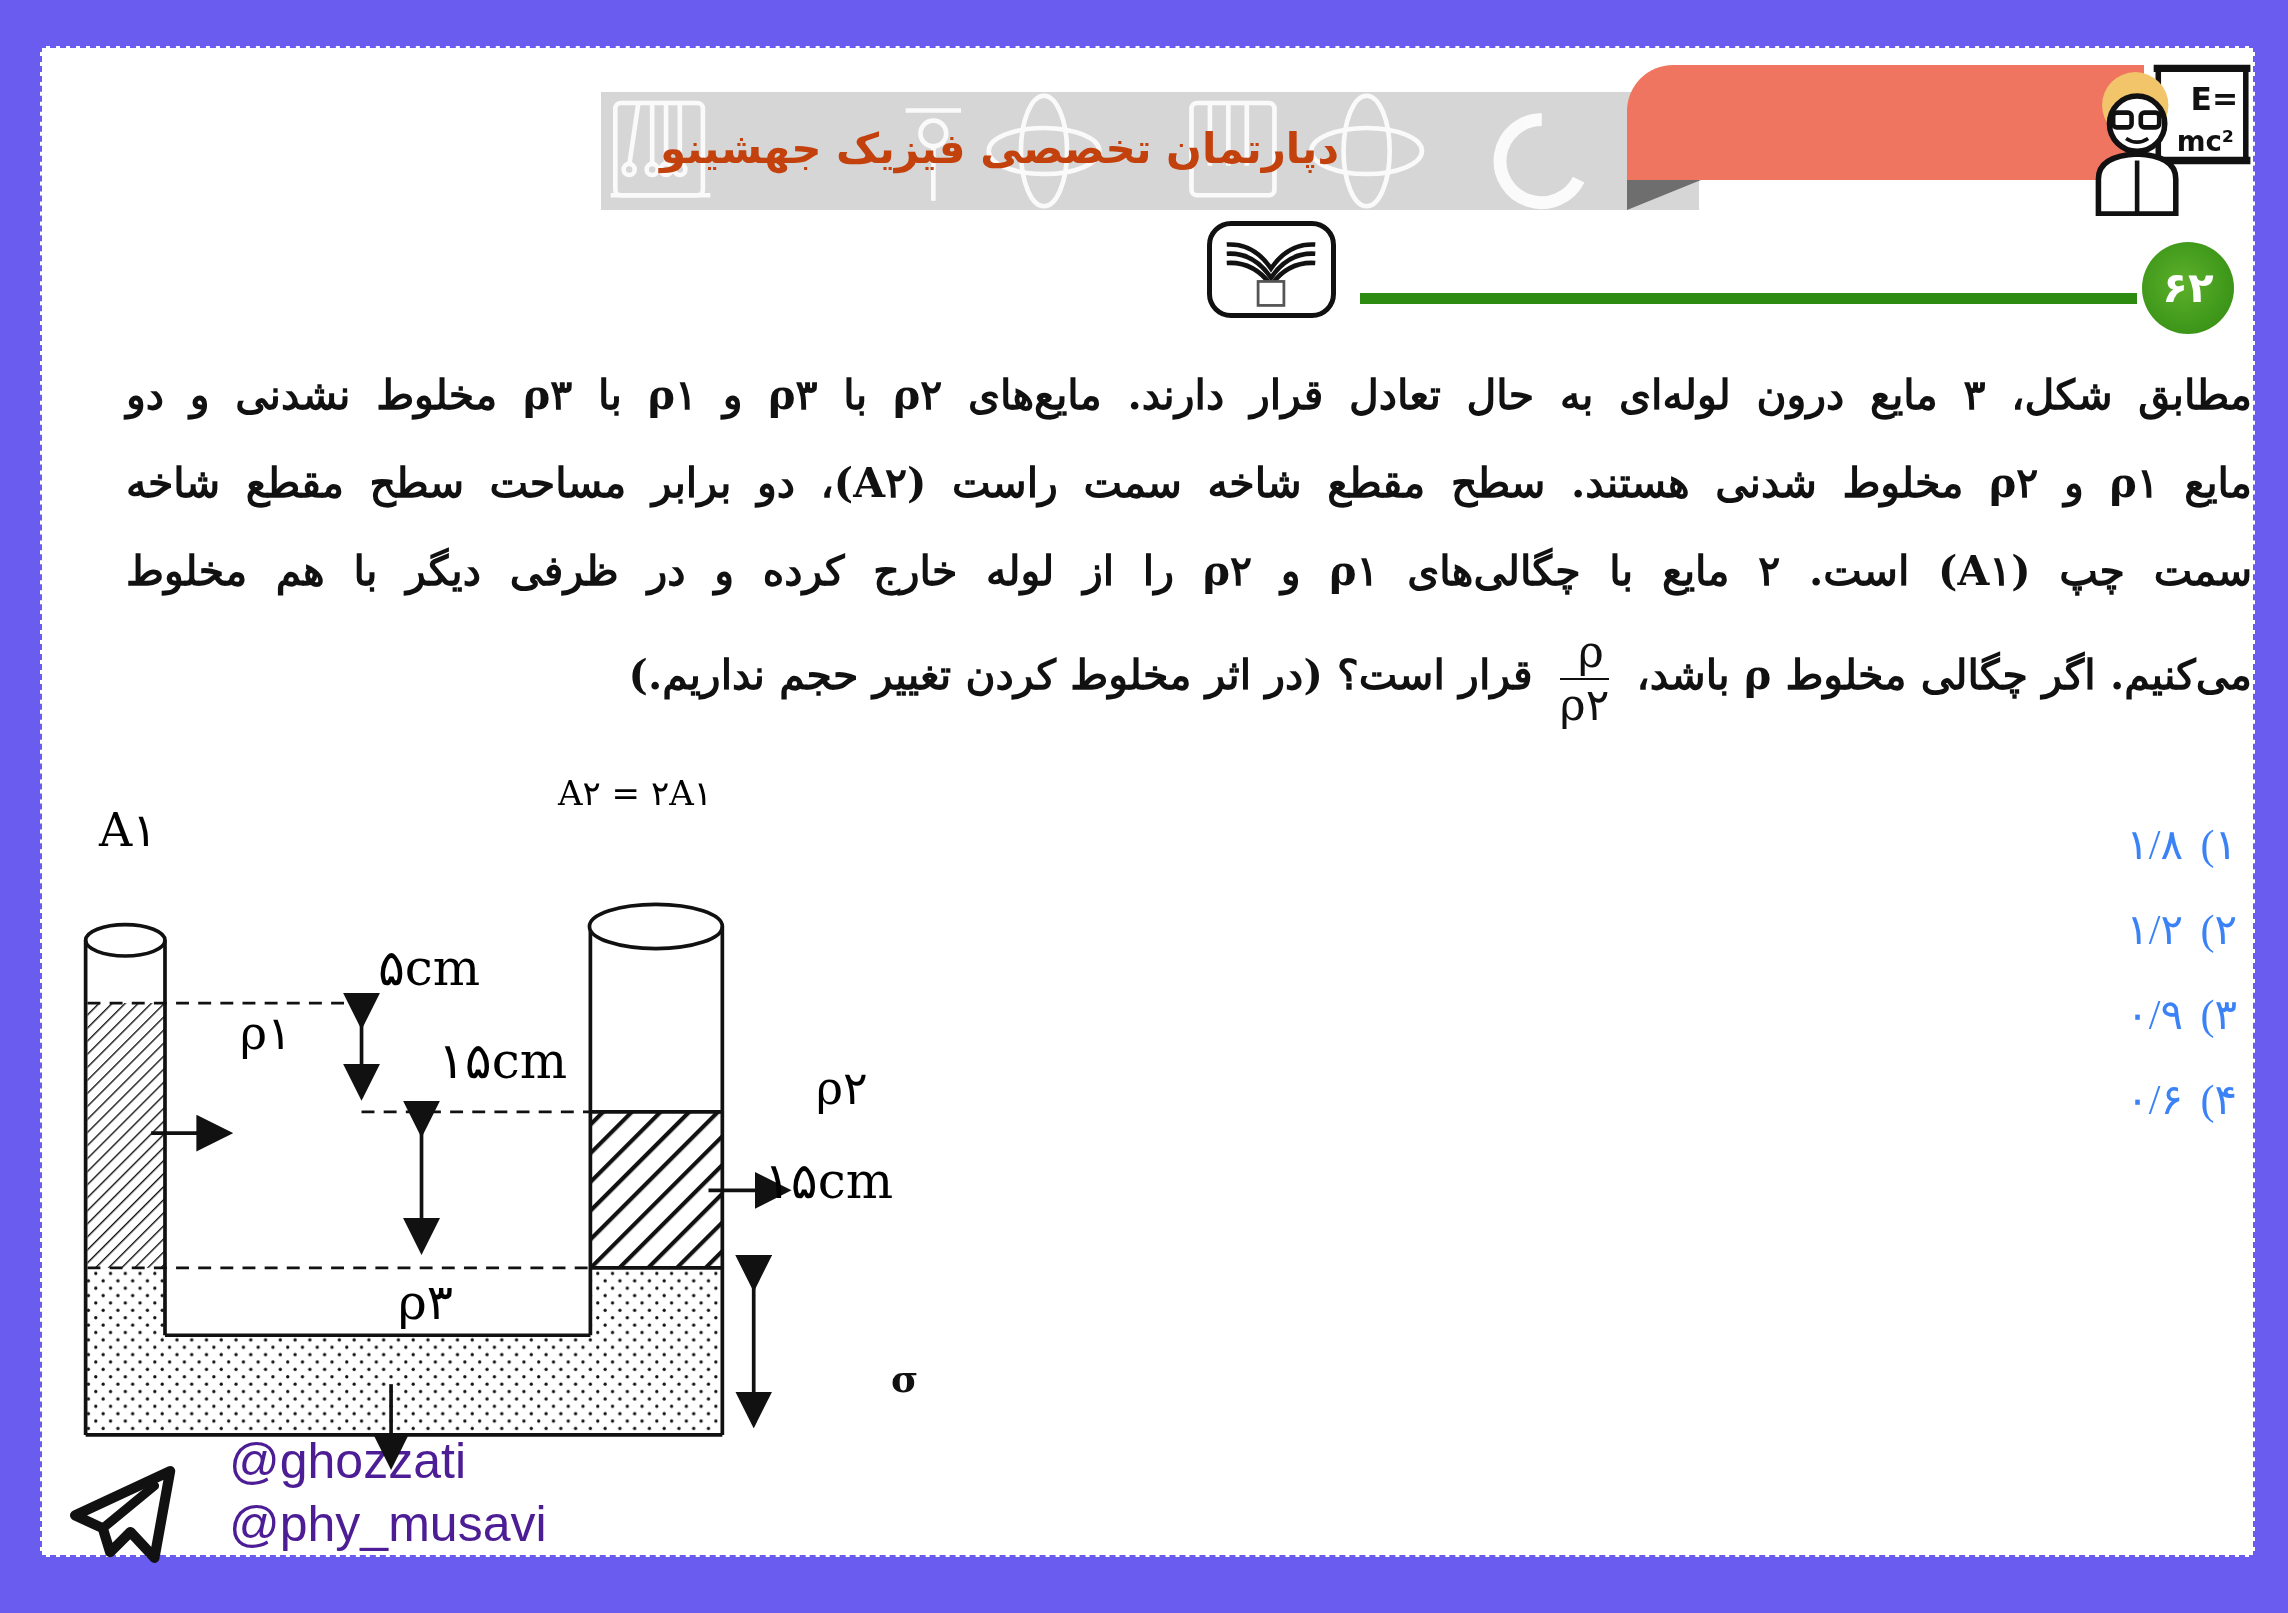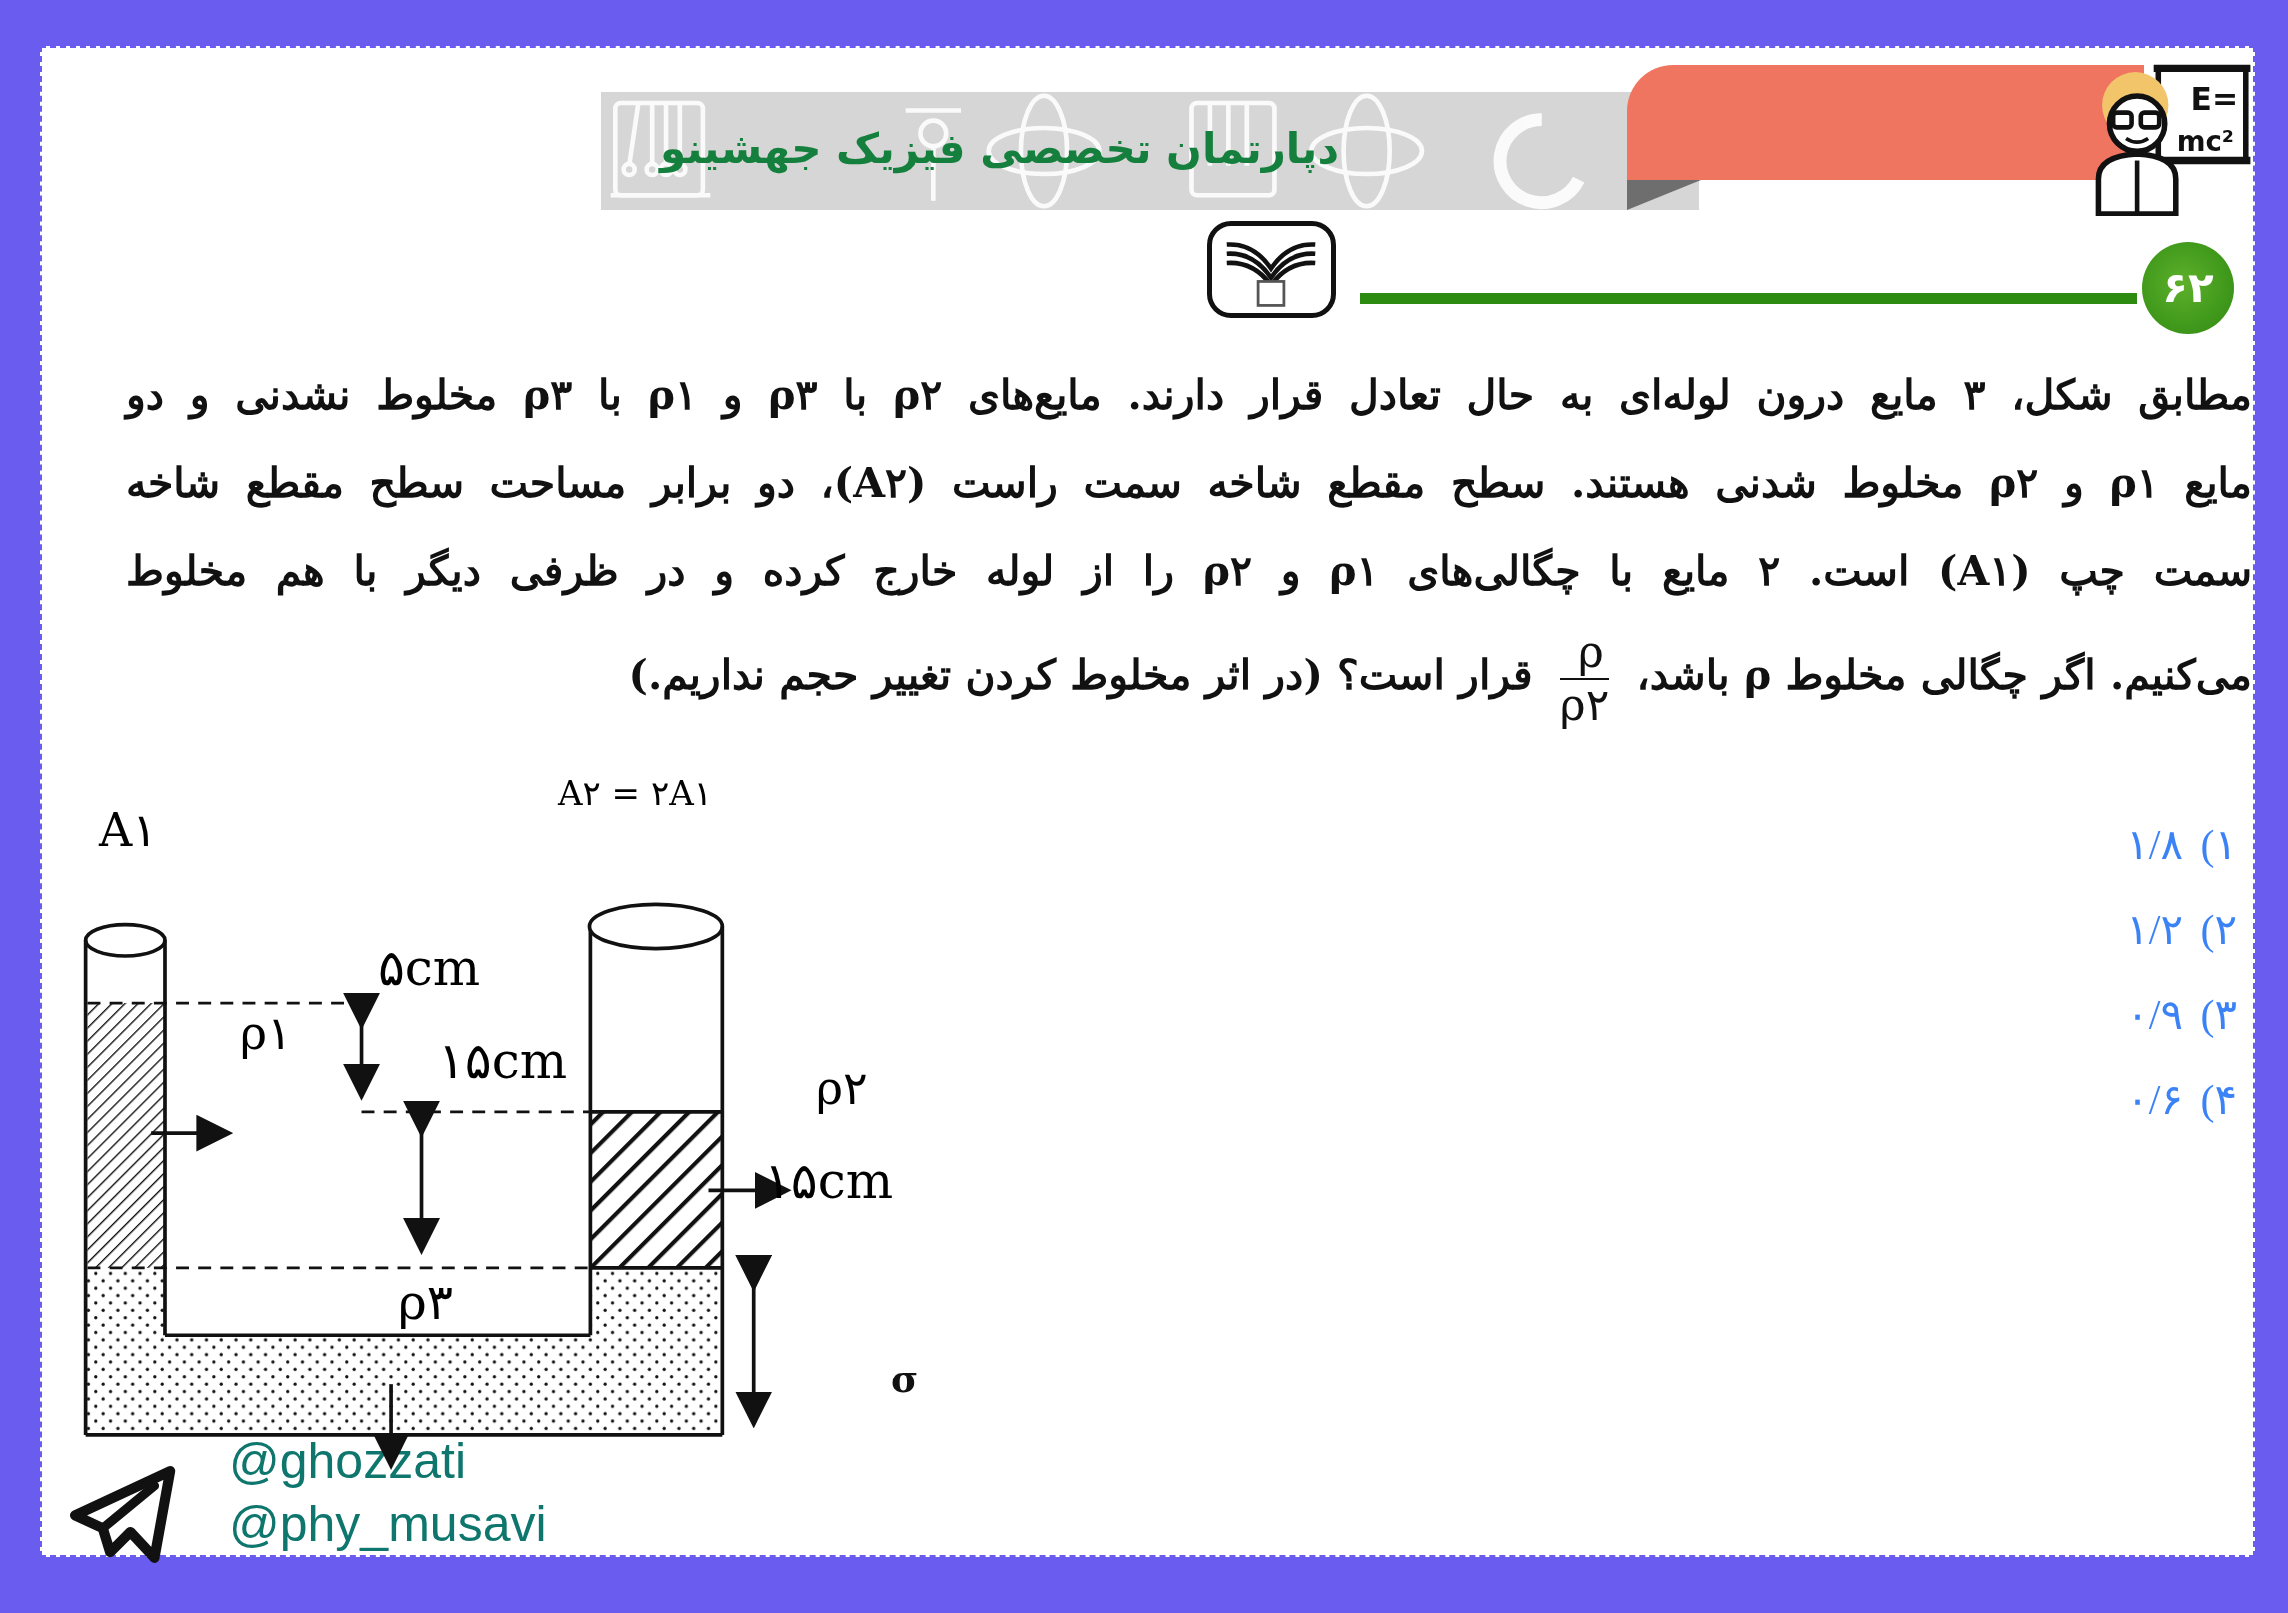--- a/index.html
+++ b/index.html
@@ -2,38 +2,38 @@
 <html style="font-size:14.8px"><head>
 <meta charset="utf-8">
 <style>
   html, body { margin:0; padding:0; }
   body { width:2289px; height:1613px; background:#6a5cef; position:relative; overflow:hidden; font-family:"DejaVu Sans", sans-serif; }
   .page { position:absolute; left:40px; top:46px; width:2215px; height:1511px; background:#ffffff; }
   .page::before { content:""; position:absolute; inset:0; border:2.8px dashed #6a5cef; pointer-events:none; }
   .abs { position:absolute; }
   .gray-banner { position:absolute; left:561px; top:46px; width:1098px; height:118px; background:#d6d6d6; }
   .gray-fold { position:absolute; left:1587px; top:134px; width:0; height:0; border-left:74px solid #6e6e6e; border-bottom:30px solid transparent; }
-  .banner-title { position:absolute; left:609px; top:66px; width:701px; height:74px; font-family:"DejaVu Sans", sans-serif; font-weight:bold; font-size:42px; color:#15803d; direction:rtl; text-align:center; line-height:74px; }
+  .banner-title { position:absolute; left:609px; top:66px; width:701px; height:74px; font-family:"DejaVu Sans", sans-serif; font-weight:bold; font-size:42px; color:#c2410c; direction:rtl; text-align:center; line-height:74px; }
   .salmon-tab { position:absolute; left:1587px; top:18.5px; width:517px; height:115px; background:#f07560; border-radius:46px 0 0 0; }
   .salmon-title { position:absolute; left:1634px; top:37px; width:369px; height:74px; color:#fff; font-weight:bold; font-size:52px; direction:rtl; text-align:center; line-height:74px; }
   .green-line { position:absolute; left:1320px; top:247px; width:777px; height:11px; background:#2e8b12; }
   .badge { position:absolute; left:2102px; top:196px; width:92px; height:92px; border-radius:50%; background:radial-gradient(circle at 45% 45%, #5db02a, #2e8a12); color:#fff; font-weight:bold; font-size:42px; text-align:center; line-height:92px; }
   .book-icon { position:absolute; left:1167px; top:175px; width:129px; height:97px; border:5.5px solid #111; border-radius:24px; box-sizing:border-box; background:#fff; }
   .question { position:absolute; left:46px; top:305px; width:2126px; direction:rtl; text-align:justify; font-family:"DejaVu Serif", serif; font-weight:bold; font-size:41px; line-height:88px; color:#111;margin-left:40px; }
   .question .line { display:block; height:88px; white-space:nowrap; text-align-last:justify; }
   .question .line.last { text-align-last:right; height:120px; line-height:120px; }
   .frac { display:inline-block; vertical-align:middle; text-align:center; margin:0 13px; line-height:1; }
   .frac .num { display:block; font-family:"DejaVu Serif", serif; font-weight:normal; font-size:44px; padding:0 5.5px 3.7px; border-bottom:2.8px solid #111; }
   .frac .den { display:block; font-family:"DejaVu Serif", serif; font-weight:normal; font-size:44px; padding-top:3.7px; }
   .options { position:absolute; left:2012px; top:757px; width:185px; direction:rtl; font-family:Liberation Serif, serif; font-size:42px; color:#3b82f6; }
   .opt { height:85px; line-height:85px; white-space:nowrap; }
   .opt .n { display:inline-block; width:54px; }
   .diagram { position:absolute; left:18px; top:0; width:2289px; height:1613px; pointer-events:none; }
   .diagram svg { position:absolute; left:0; top:0; }
-  .footer-handles { position:absolute; left:189px; top:1384px; font-family:"Liberation Sans", sans-serif; font-size:50px; color:#0f766e; line-height:63px; }
+  .footer-handles { position:absolute; left:189px; top:1384px; font-family:"Liberation Sans", sans-serif; font-size:50px; color:#4c1d95; line-height:63px; }
   .tg-icon { position:absolute; left:24px; top:1412px; width:120px; height:111px; }
   .sigma { position:absolute; left:851px; top:1311px; font-family:"DejaVu Serif", serif; font-weight:bold; font-size:37px; color:#111; }
   .prof-icon { position:absolute; left:2040px; top:13px; width:175px; height:157px; }
 </style>
 </head>
 <body>
 
 <div class="page">
 
   <div class="gray-banner">

